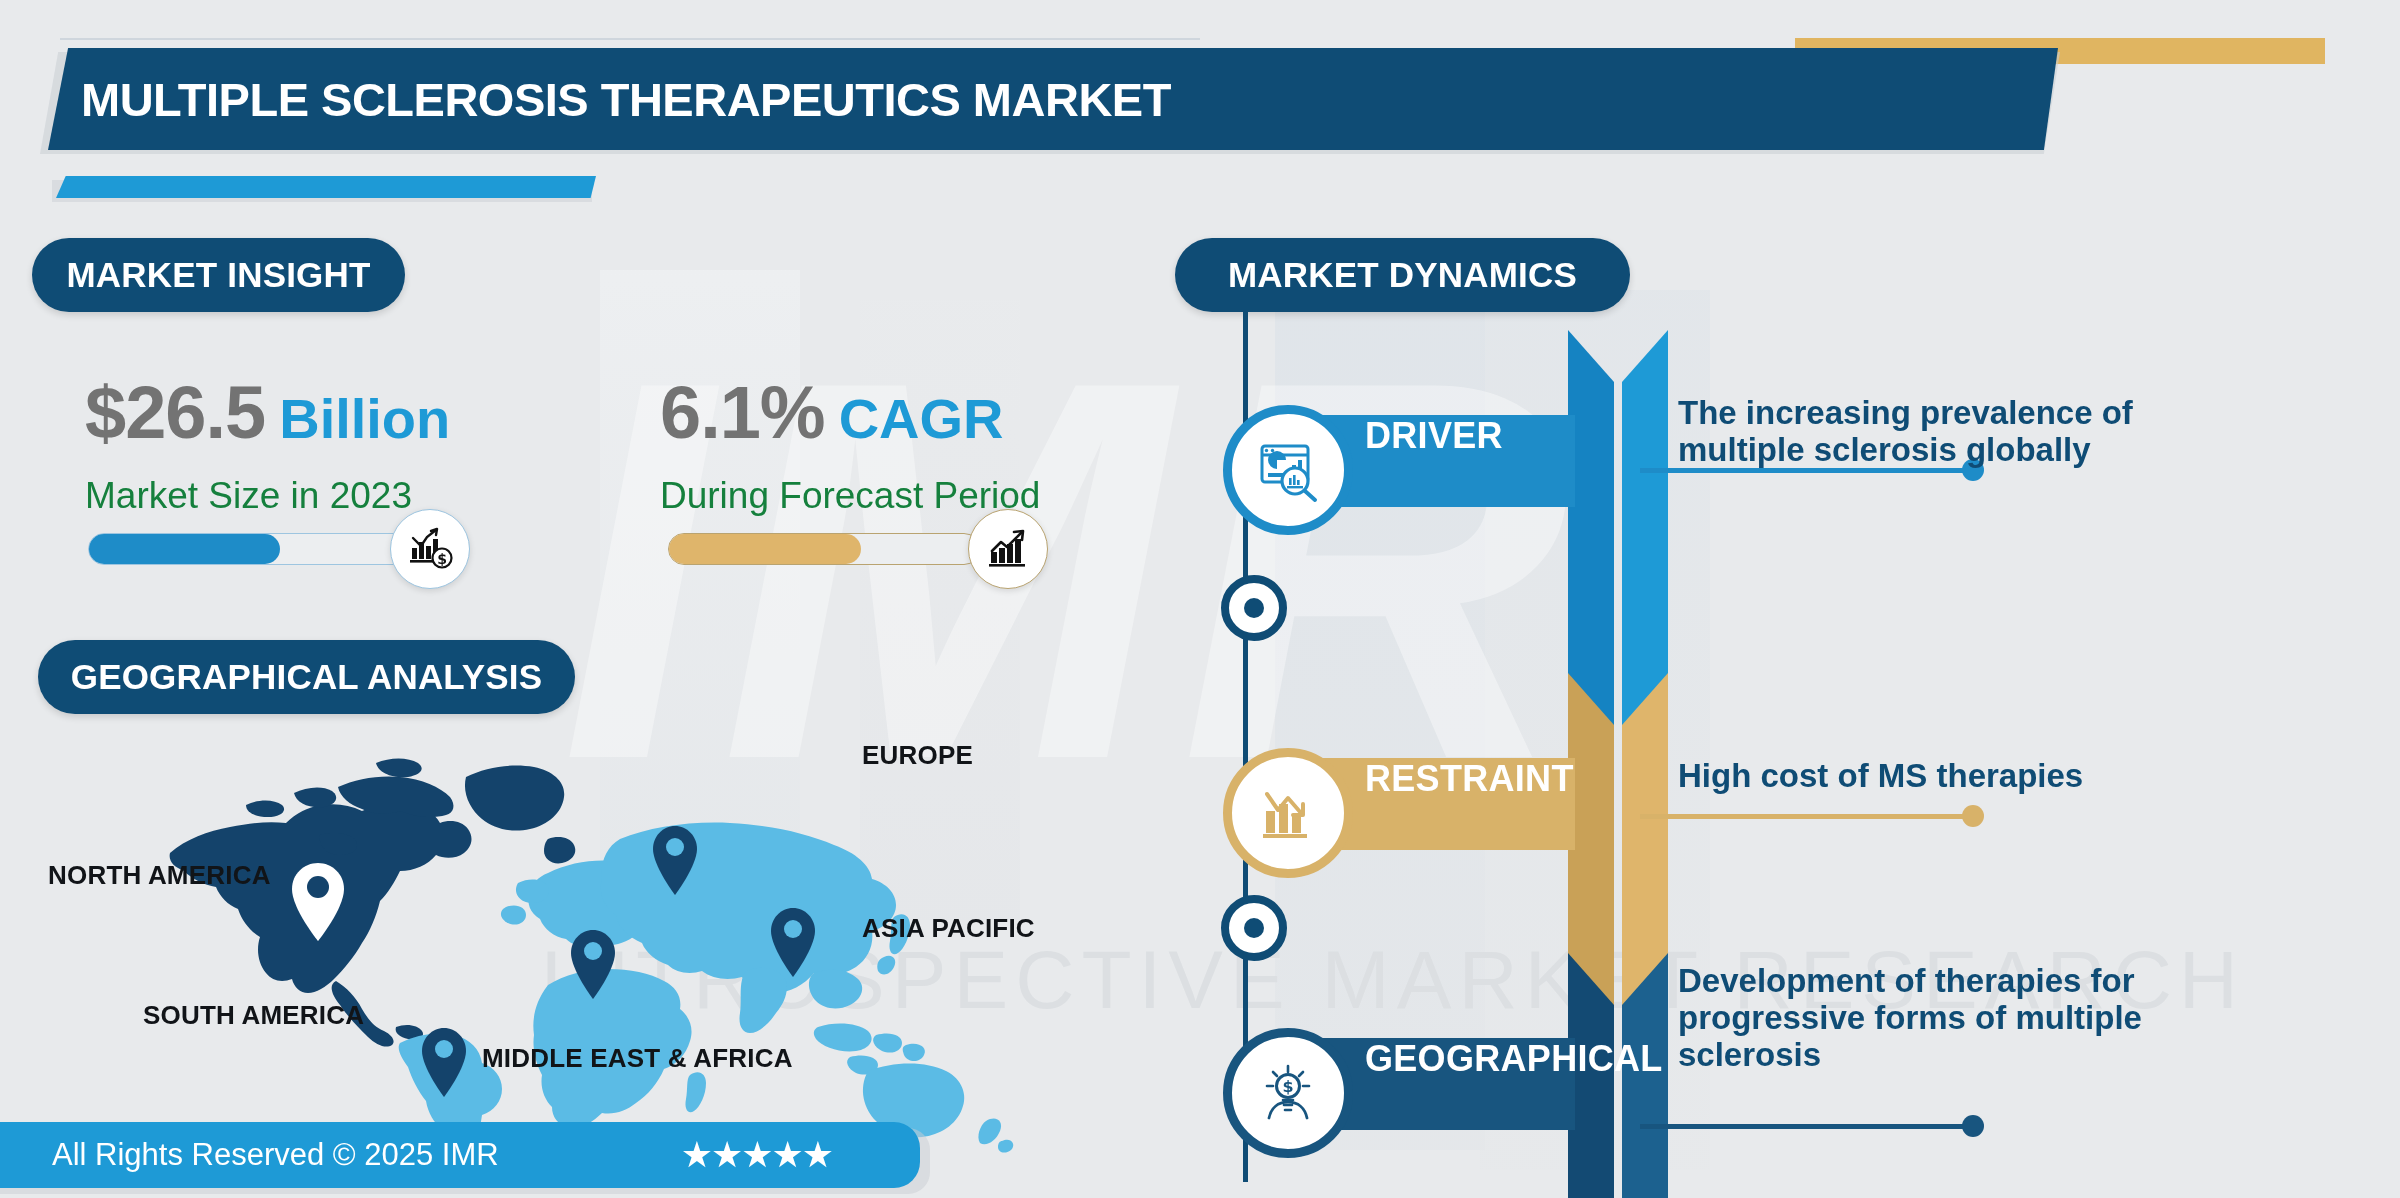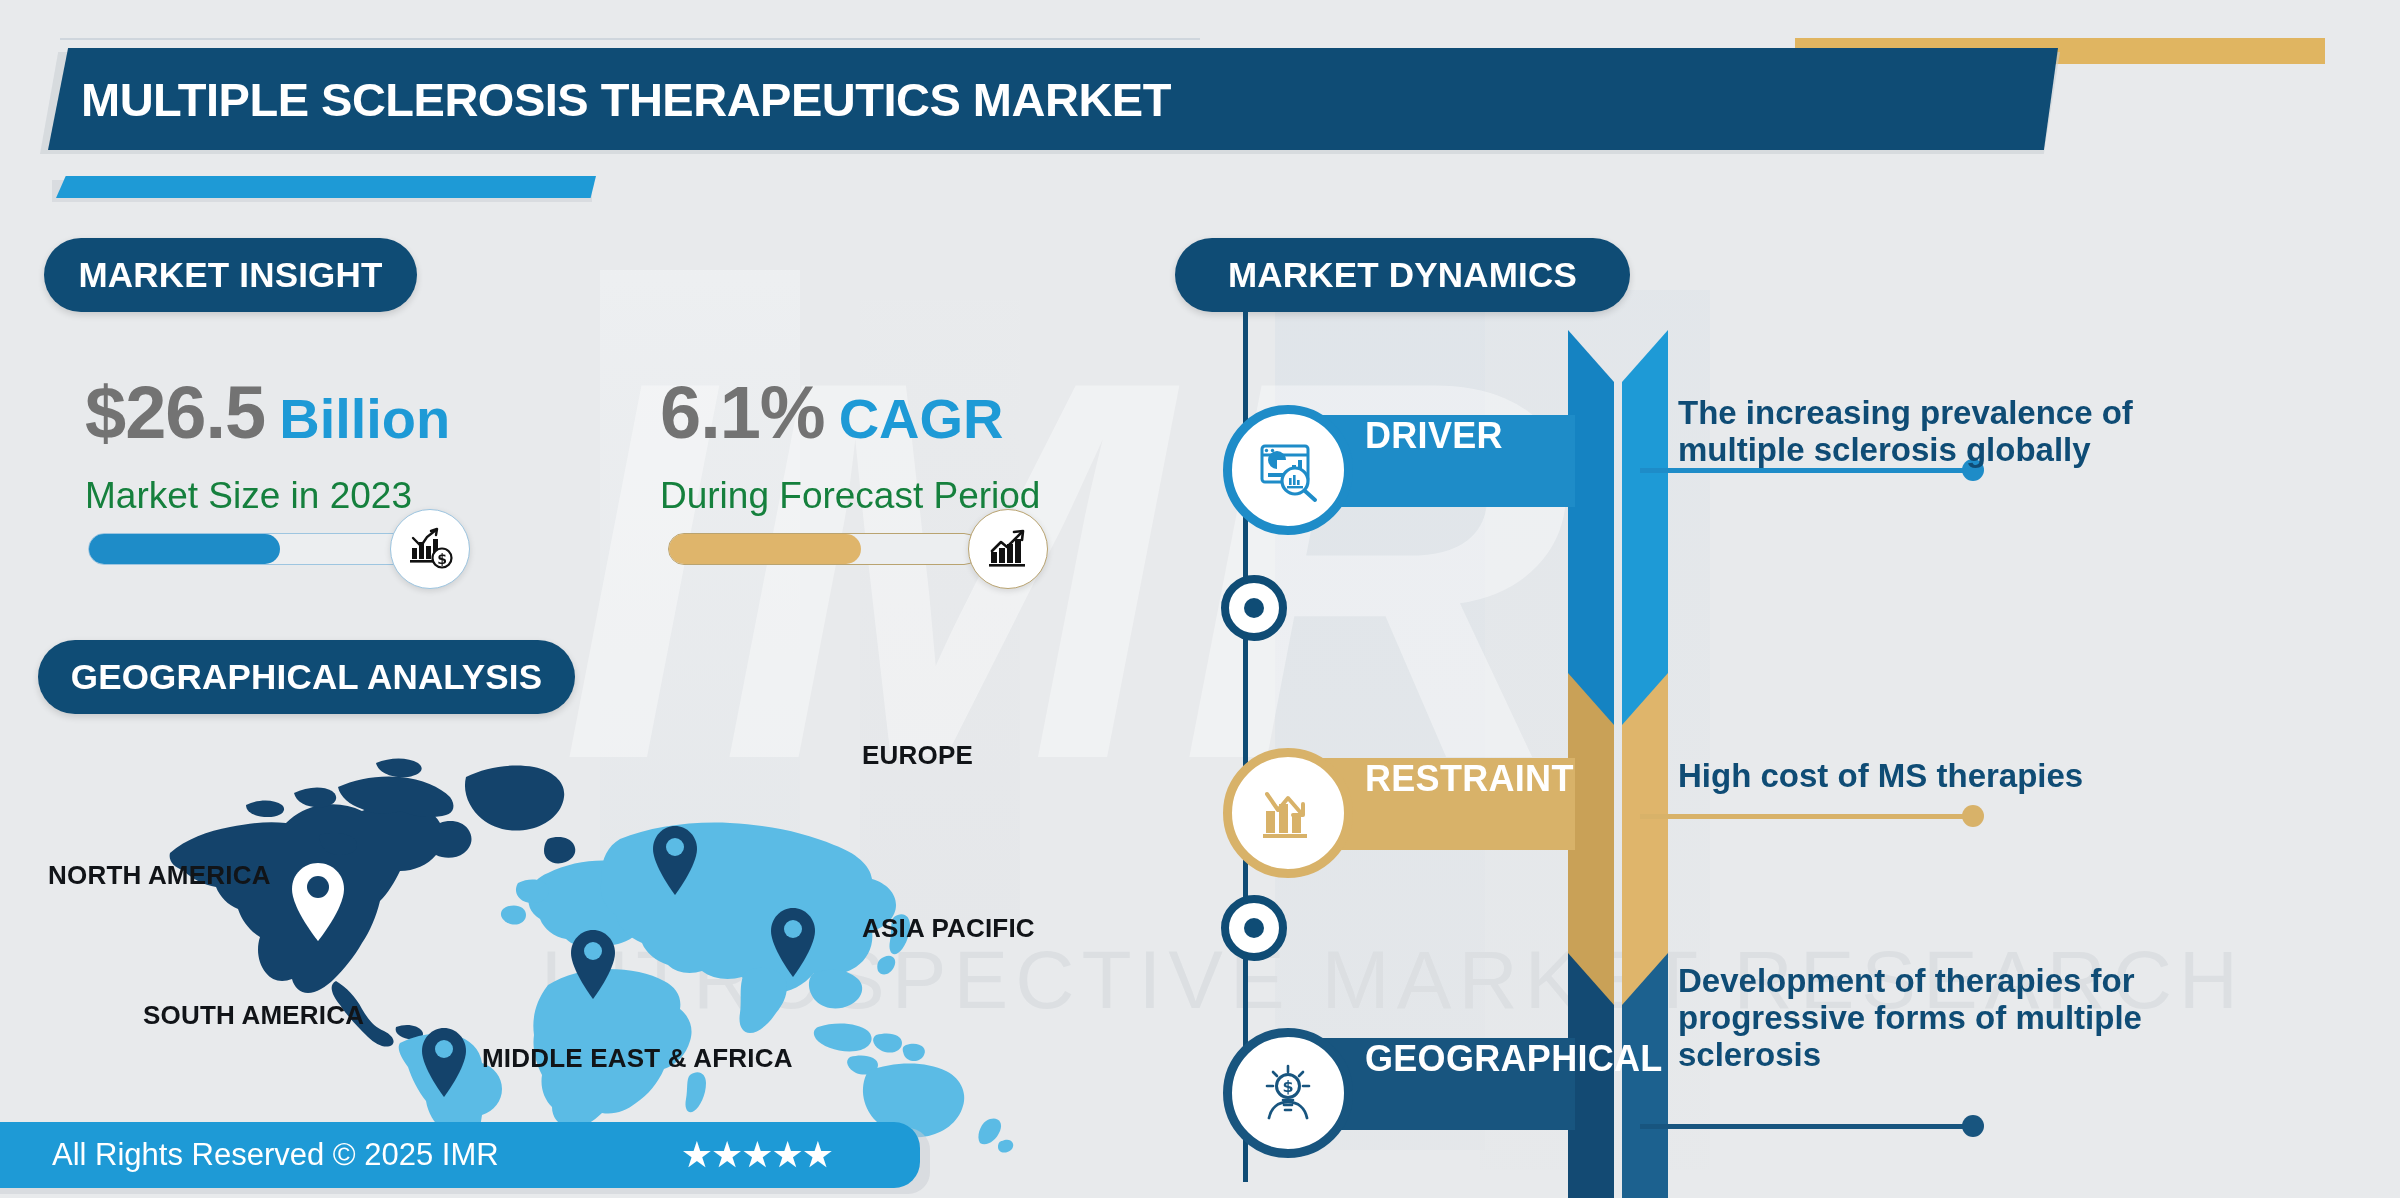--- a/index.html
+++ b/index.html
@@ -60,21 +60,21 @@
     position:absolute;left:52px;top:180px;width:540px;height:22px;background:#c9ced3;opacity:.5;
   }
 
   
   .pill{
     position:absolute;background:#0f4c75;color:#fff;border-radius:40px;
     display:flex;align-items:center;justify-content:center;
     font-weight:bold;letter-spacing:.2px;font-family:"Liberation Sans", sans-serif;
     box-shadow:0 3px 7px rgba(0,0,0,.14);
   }
-  #pill-insight{left:44px;top:238px;width:373px;height:74px;font-size:35px;}
+  #pill-insight{left:32px;top:238px;width:373px;height:74px;font-size:35px;}
   #pill-geo{left:38px;top:640px;width:537px;height:74px;font-size:35px;}
   #pill-dyn{left:1175px;top:238px;width:455px;height:74px;font-size:35px;}
 
   
   .kpi{position:absolute;}
   #kpi-size{left:85px;top:370px;}
   #kpi-cagr{left:660px;top:370px;}
   .kpi-row{display:flex;align-items:baseline;white-space:nowrap;}
   .kpi-big{font-size:74px;font-weight:bold;color:#737373;font-family:"Liberation Sans", sans-serif;letter-spacing:-1px;}
   .kpi-unit{font-size:56px;font-weight:bold;color:#1e9ad6;margin-left:14px;font-family:"Liberation Sans", sans-serif;}

